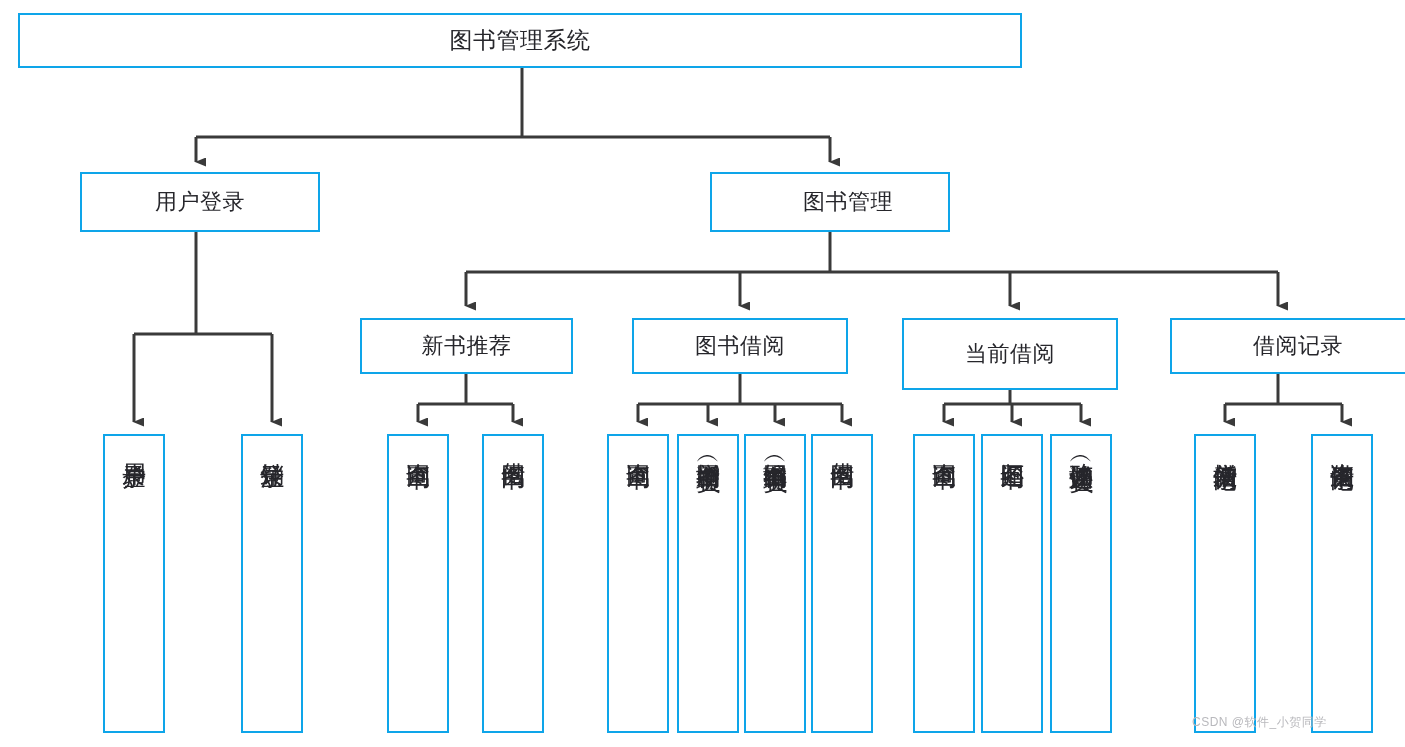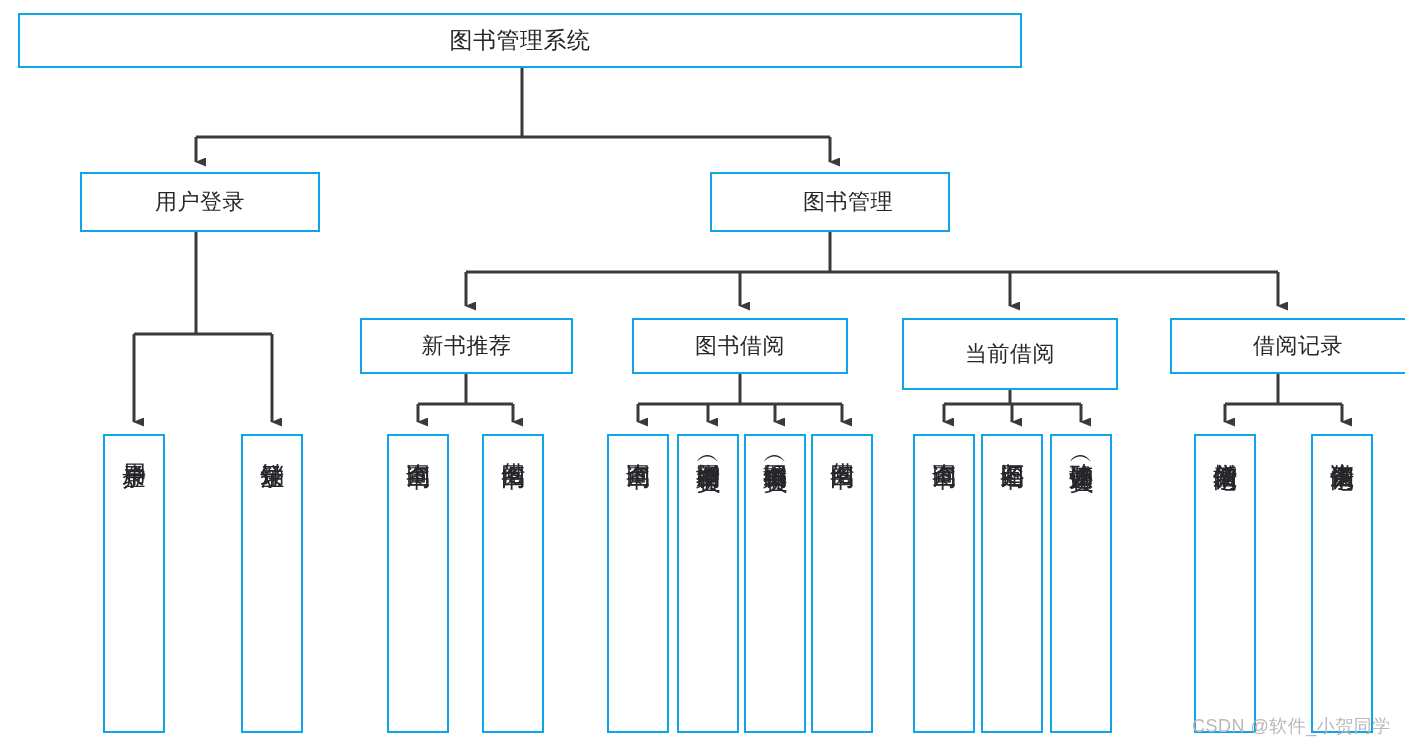--- a/index.html
+++ b/index.html
@@ -62,21 +62,21 @@
     font-size: 24px;
     line-height: 1.02;
     letter-spacing: 1px;
     white-space: normal;
     max-height: 278px;
   }
   #watermark {
     position: absolute;
     left: 1192px;
     top: 714px;
-    font-size: 18px;
+    font-size: 12px;
     color: #b9b9bd;
     letter-spacing: 0.5px;
     white-space: nowrap;
     z-index: 6;
     font-family: "Liberation Sans", "DejaVu Sans", sans-serif;
   }
 </style>
 </head>
 <body>
 

